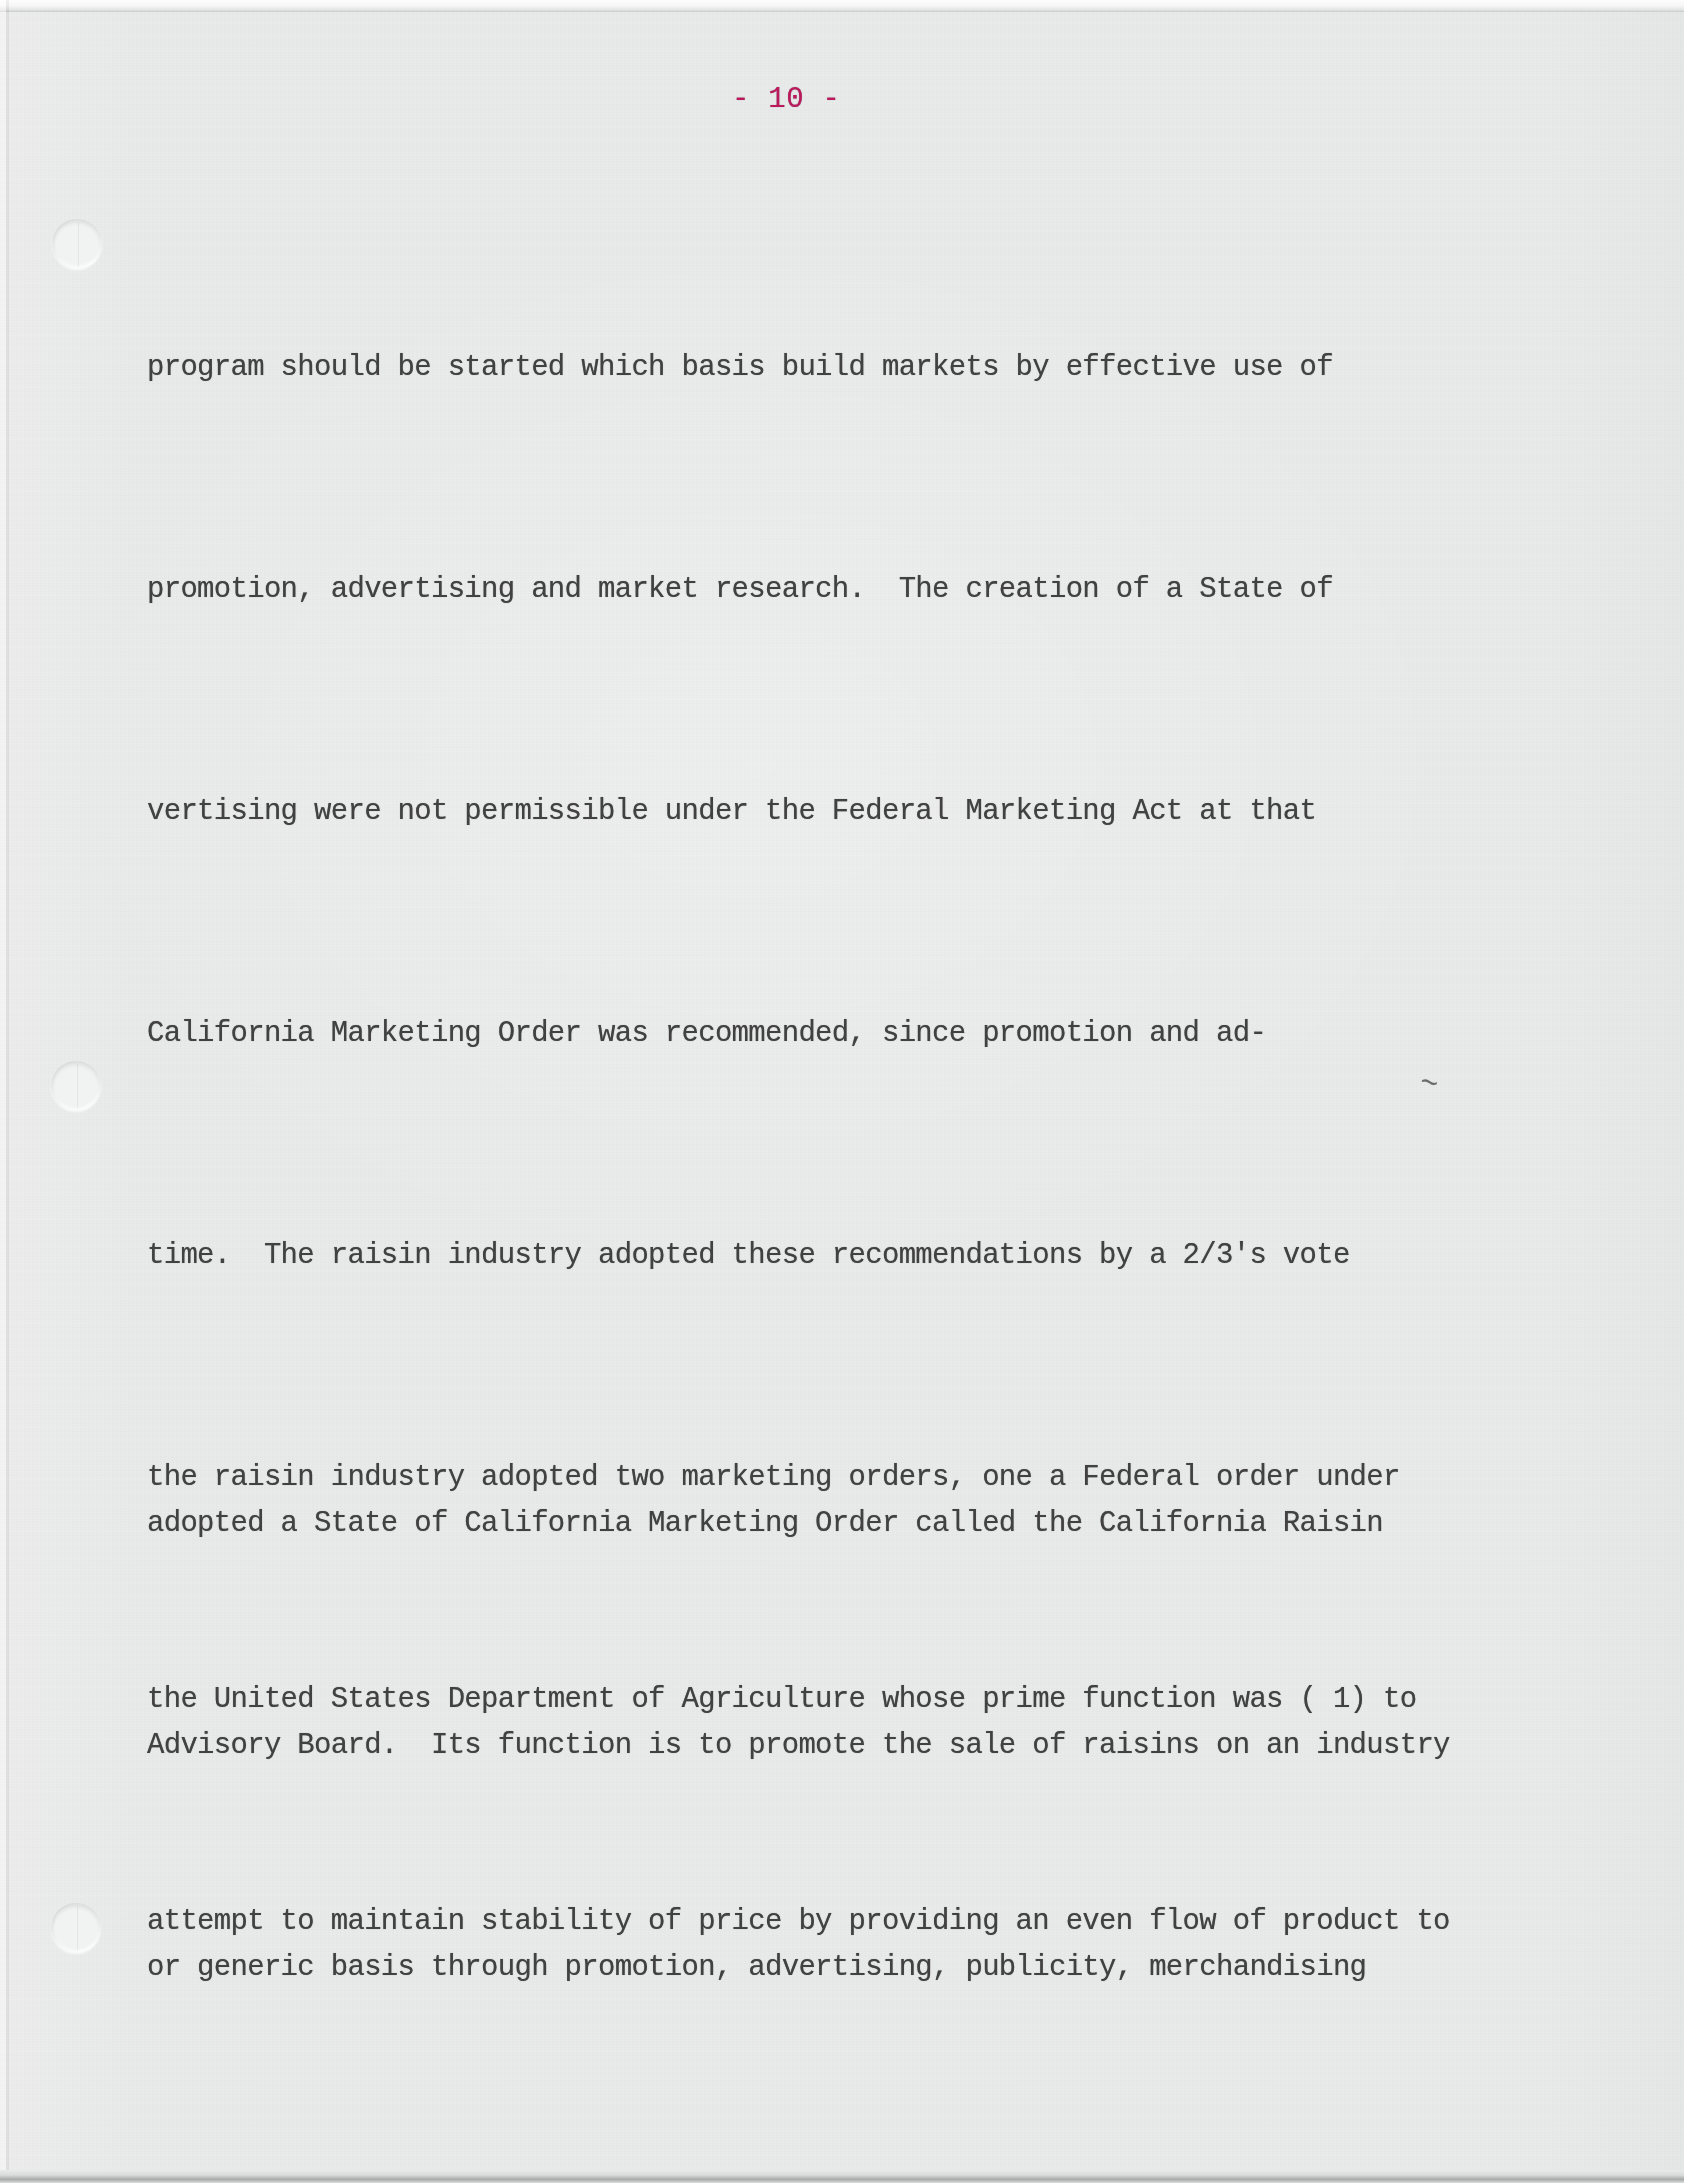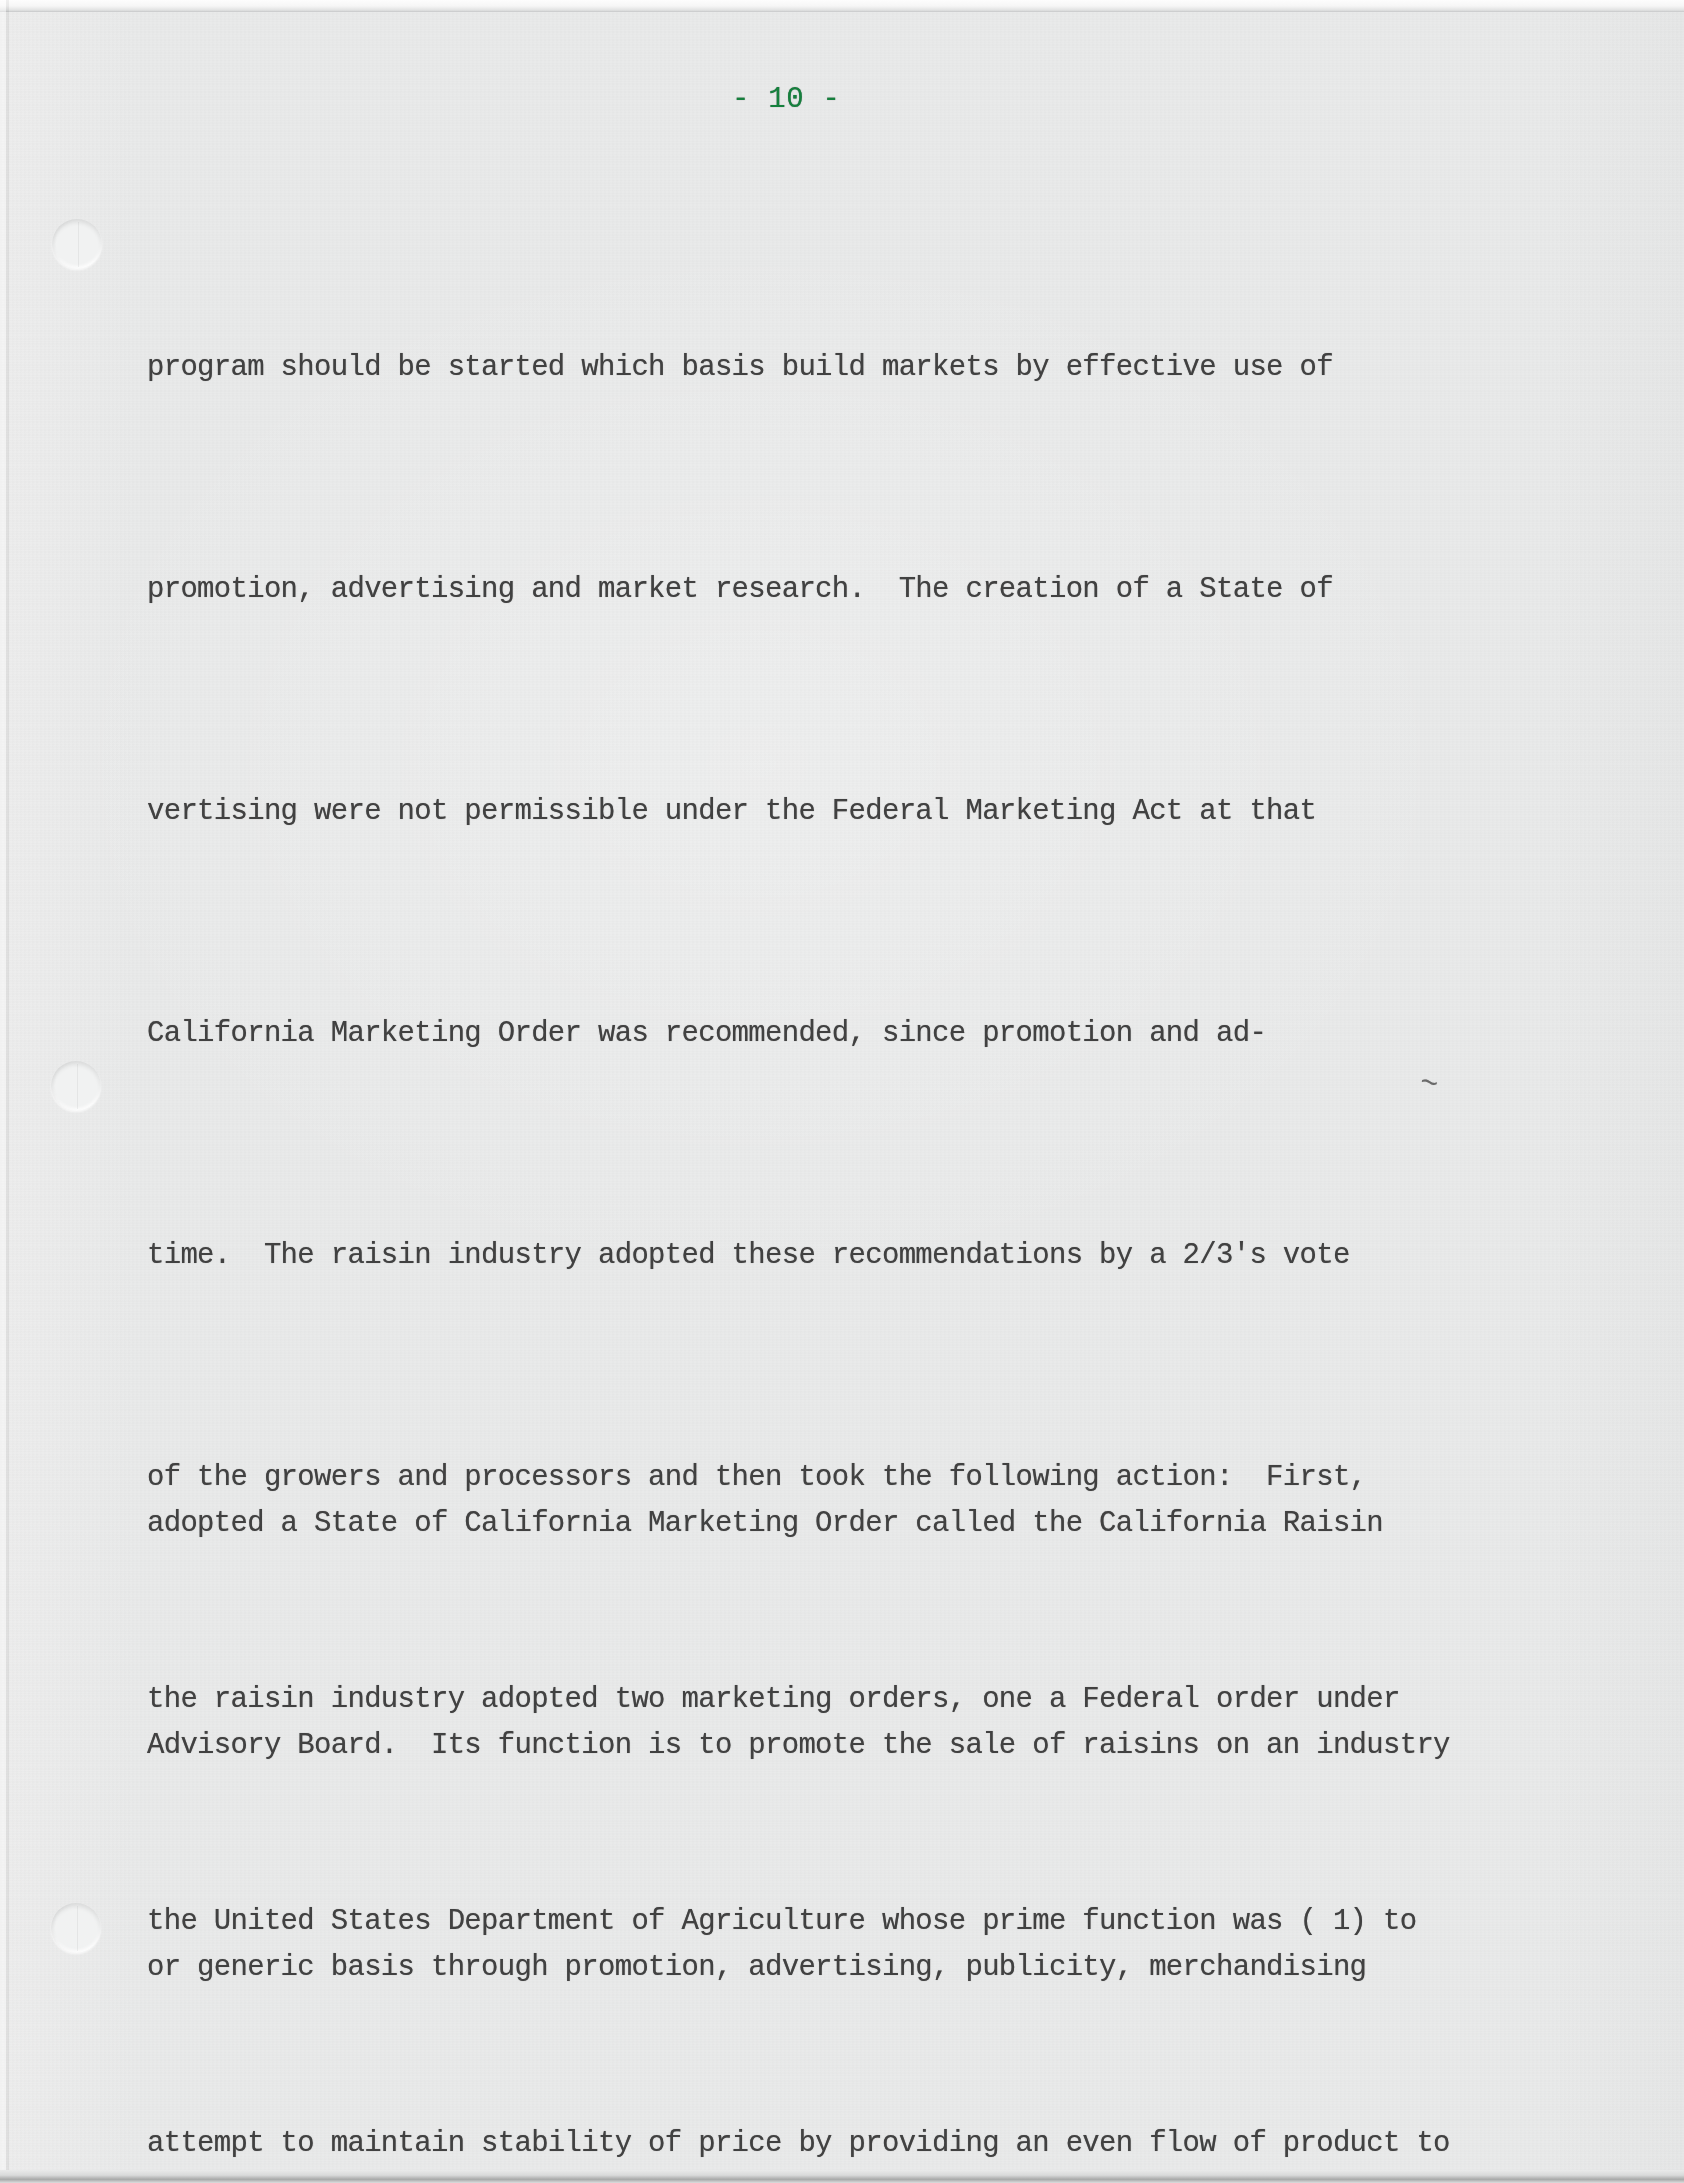--- a/index.html
+++ b/index.html
@@ -77,21 +77,21 @@
   .hole-2 { left: 51px;  top: 1061px; }
   .hole-3 { left: 51px;  top: 1903px; }
 
   .page-number {
     position: absolute;
     left: 732px;
     top: 85px;
     font-size: 29px;
     line-height: 1;
     letter-spacing: 0.7px;
-    color: #15803d;
+    color: #be185d;
     text-shadow: 0 0 0.8px rgba(62,62,62,0.65);
     white-space: pre;
   }
   .para {
     position: absolute;
     left: 147px;
     font-size: 29px;
     line-height: 74px;
     letter-spacing: -0.7px;
     color: #414141;
@@ -130,21 +130,20 @@
   <div class="hole hole-3"></div>
 
   <div class="page-number">- 10 -</div>
 
   <div class="para para-1">
     <span class="line">program should be started which basis build markets by effective use of</span>
     <span class="line">promotion, advertising and market research.  The creation of a State of</span>
     <span class="line">vertising were not permissible under the Federal Marketing Act at that</span>
     <span class="line">California Marketing Order was recommended, since promotion and ad-</span>
     <span class="line">time.  The raisin industry adopted these recommendations by a 2/3's vote</span>
-    <span class="line">of the growers and processors and then took the following action:  First,</span>
     <span class="line">the raisin industry adopted two marketing orders, one a Federal order under</span>
     <span class="line">the United States Department of Agriculture whose prime function was ( 1) to</span>
     <span class="line">attempt to maintain stability of price by providing an even flow of product to</span>
     
     
     
     
     
     
   </div>

